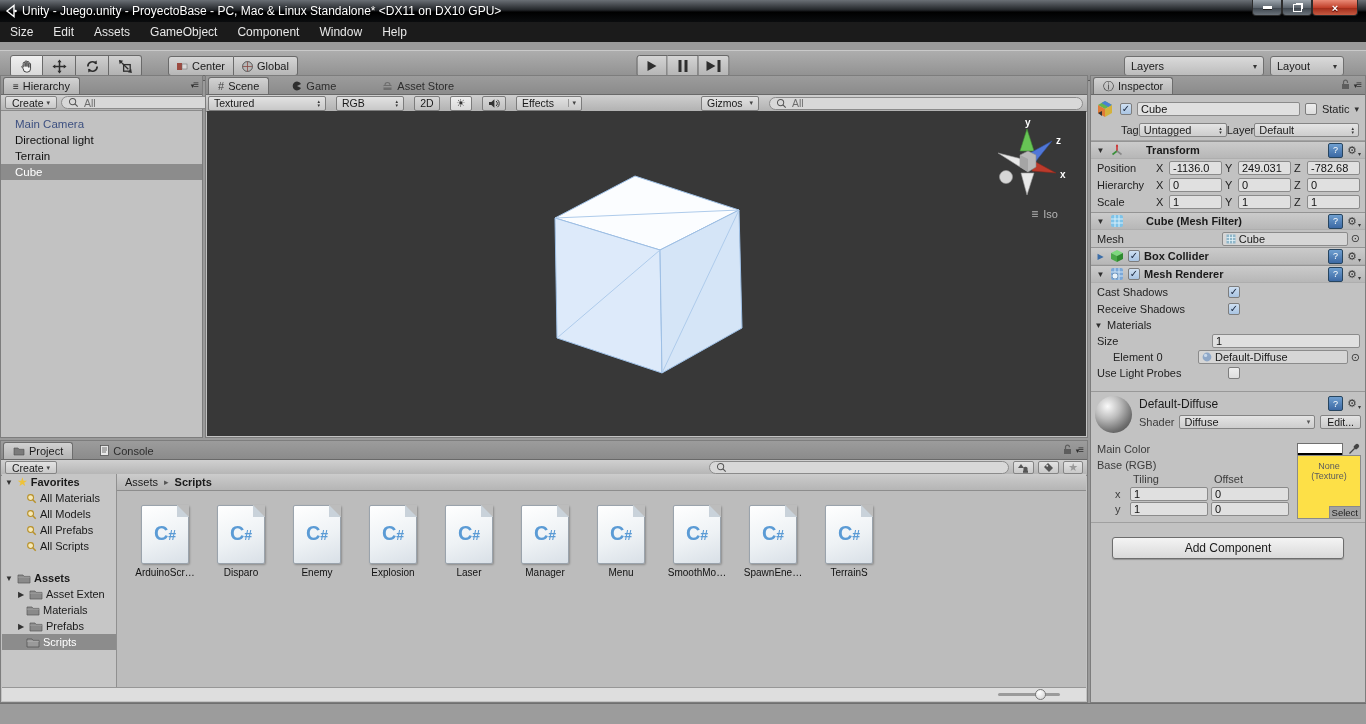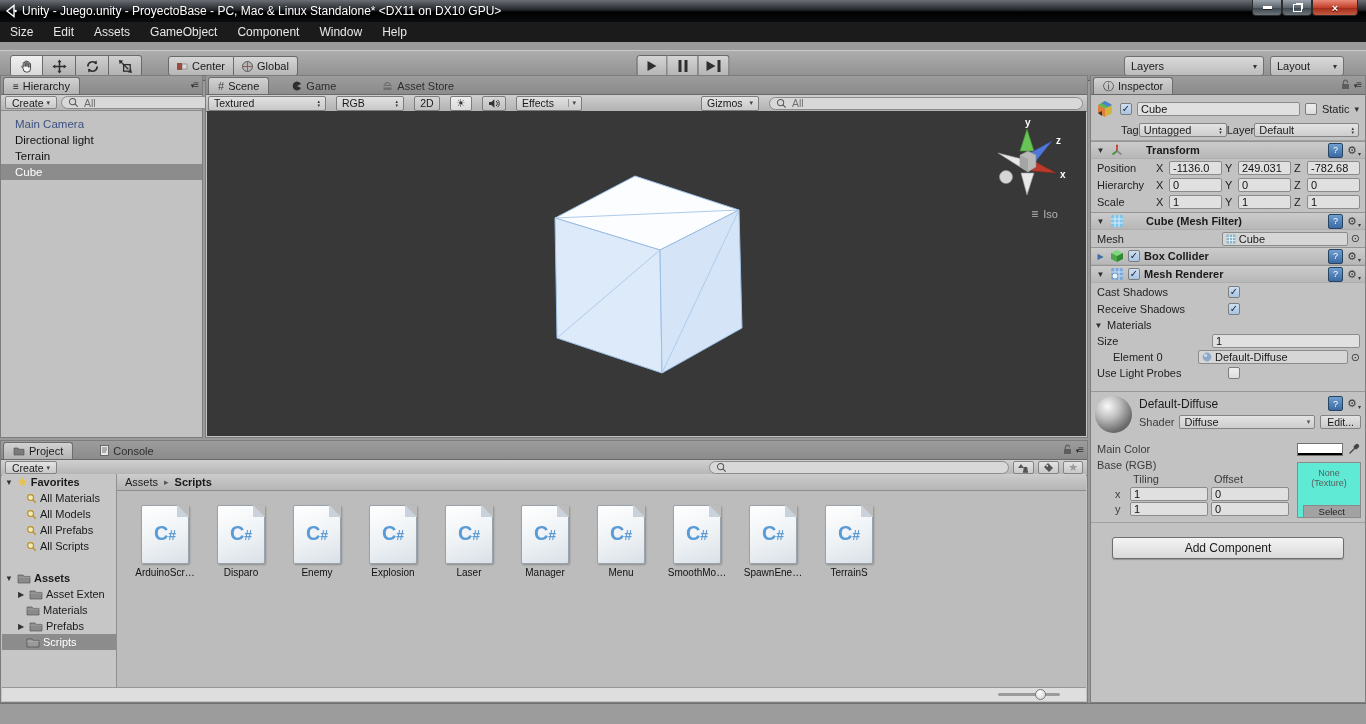--- a/index.html
+++ b/index.html
@@ -121,23 +121,23 @@
             color:#fff;font-size:9px;display:flex;align-items:center;justify-content:center;flex:0 0 13px}
   .gear{font-size:11px;color:#3a3a3a;display:flex;align-items:flex-end}
   .gear .ar{font-size:6px;margin-left:1px}
   .irow{display:flex;align-items:center;padding:1px 5px 1px 6px;height:17px;box-sizing:border-box;gap:3px}
   .ilabel{font-size:11px;color:#222;white-space:nowrap}
   .axl{width:10px;text-align:left;font-size:11px;color:#222;flex:0 0 10px}
   .vfield{flex:1;min-width:0}
   .picker{color:#333;font-size:11px;flex:0 0 auto}
   .cicon14{width:14px;height:14px;flex:0 0 14px}
   #matbody{position:relative;padding:3px 0 6px 0;border-bottom:1px solid #a0a0a0}
-  .texthumb{position:absolute;right:4px;top:24px;width:64px;height:56px;background:#5eead4;border:1px solid #8a8a8a;box-sizing:border-box}
+  .texthumb{position:absolute;right:4px;top:17px;width:64px;height:64px;background:#fde047;border:1px solid #8a8a8a;box-sizing:border-box}
   .texthumb .nonelbl{display:block;text-align:center;font-size:9px;color:#5c5c5c;margin-top:5px;line-height:10px}
-  .texthumb .sel{position:absolute;right:0;bottom:0;font-size:9.5px;color:#222;background:#a2a2a2;border-top:1px solid #8a8a8a;border-left:1px solid #8a8a8a;padding:0 15px}
+  .texthumb .sel{position:absolute;right:0;bottom:0;font-size:9.5px;color:#222;background:#a2a2a2;border-top:1px solid #8a8a8a;border-left:1px solid #8a8a8a;padding:0 2px}
   .addcomp{margin:14px auto 0 auto;width:230px;height:20px;border:1px solid #6d6d6d;border-radius:3px;
            background:linear-gradient(#f4f4f4,#d9d9d9);display:flex;align-items:center;justify-content:center;font-size:12px;box-shadow:0 1px 1px rgba(0,0,0,.25)}
   .swatch{width:46px;height:13px;border:1px solid #707070;box-sizing:border-box;background:linear-gradient(#fff 0 9px,#000 9px);margin-left:auto}
   #bottomstrip{left:0;top:703px;width:1366px;height:21px;background:#9c9c9c;border-top:1px solid #6f6f6f;box-sizing:border-box}
   .playbtn{width:31px;height:22px;background:linear-gradient(#d4d4d4,#b4b4b4);border:1px solid #696969;border-left:none;
            display:flex;align-items:center;justify-content:center;box-sizing:border-box}
   .playbtn:first-child{border-left:1px solid #696969;border-radius:3px 0 0 3px}
   .playbtn:last-child{border-radius:0 3px 3px 0}
   .tri{width:0;height:0;border-style:solid;border-width:6px 0 6px 10px;border-color:transparent transparent transparent #2e2e2e}
   .pausebars{display:flex;gap:3px}

